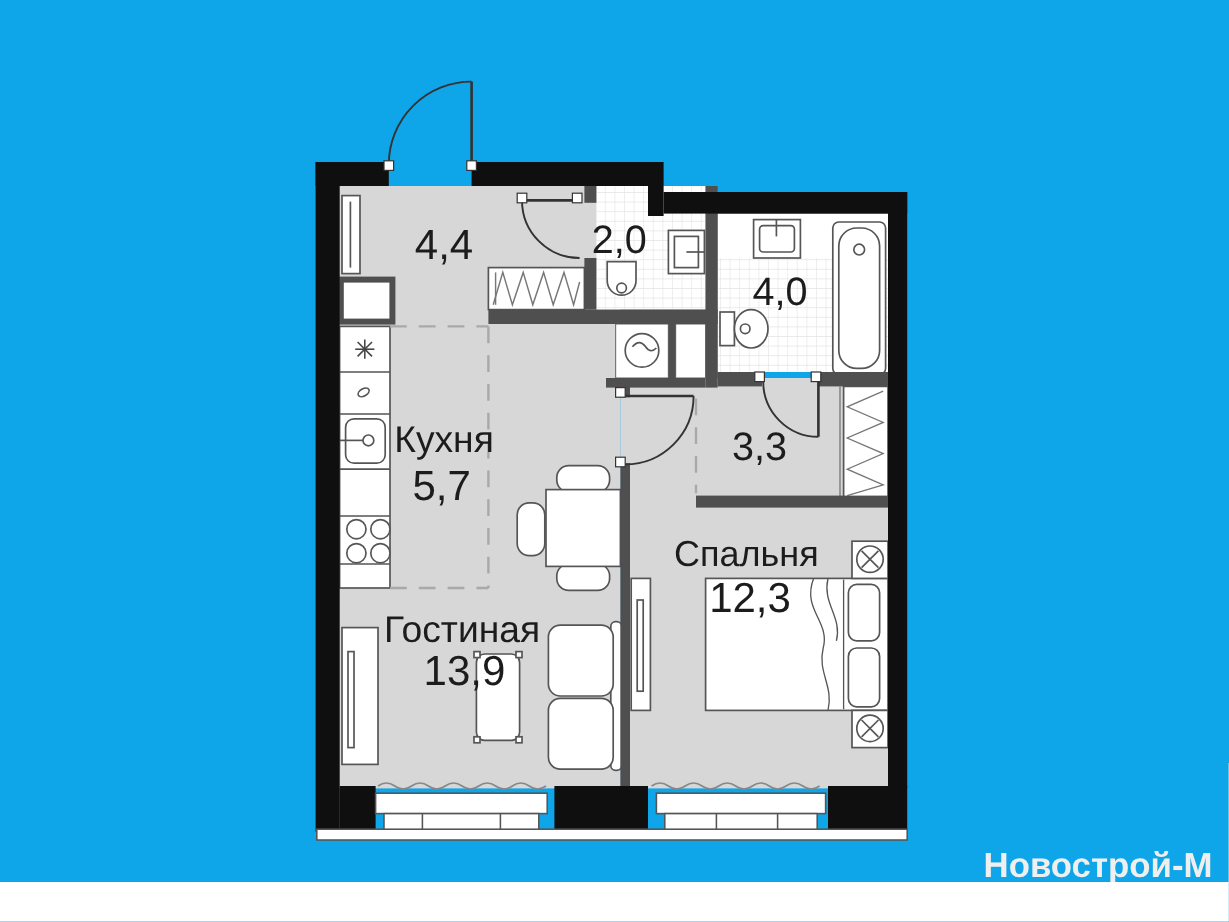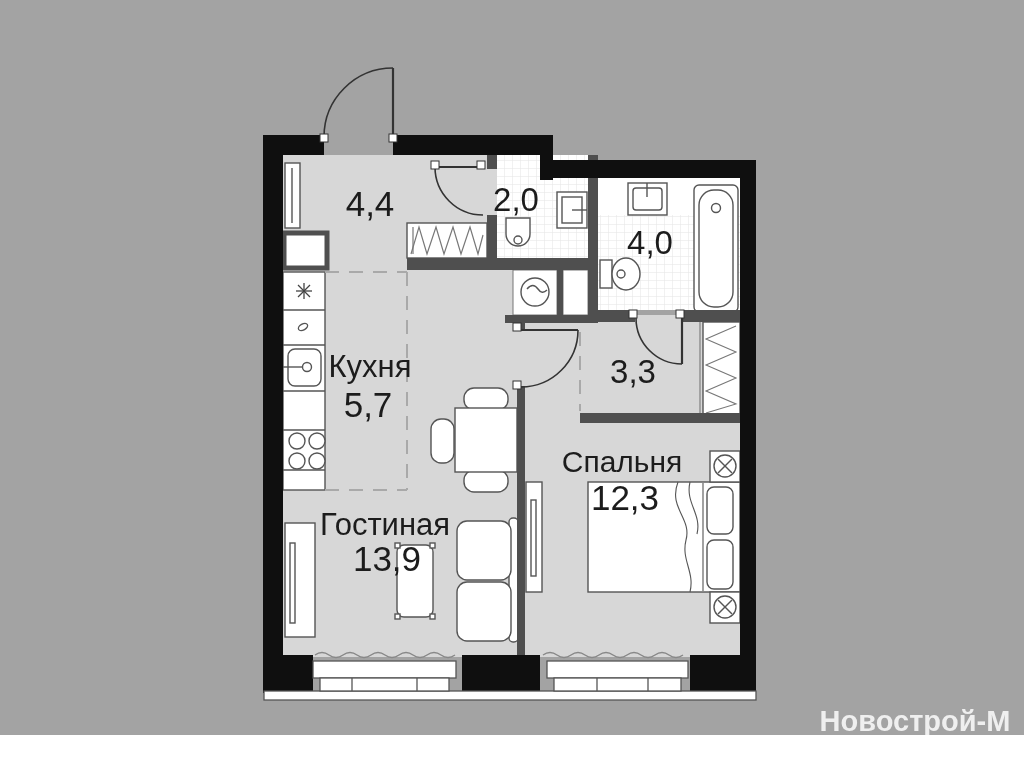--- a/index.html
+++ b/index.html
@@ -1,16 +1,16 @@
 <!DOCTYPE html>
 <html><head>
 <meta charset="utf-8">
 <style>
   html,body{margin:0;padding:0;background:#ffffff;}
-  .stage{position:relative;width:1024px;height:735px;background:#a3a3a3;overflow:hidden;
+  .stage{position:relative;width:1024px;height:735px;background:#0ea5e9;overflow:hidden;
          font-family:"Liberation Sans", sans-serif;}
   svg{position:absolute;left:0;top:0;}
   text{font-family:"Liberation Sans", sans-serif;}
   .room-label{fill:#1c1c1c;}
   .watermark{fill:#efefef;font-weight:bold;}
 </style>
 </head>
 <body>
 
 <div class="stage">

